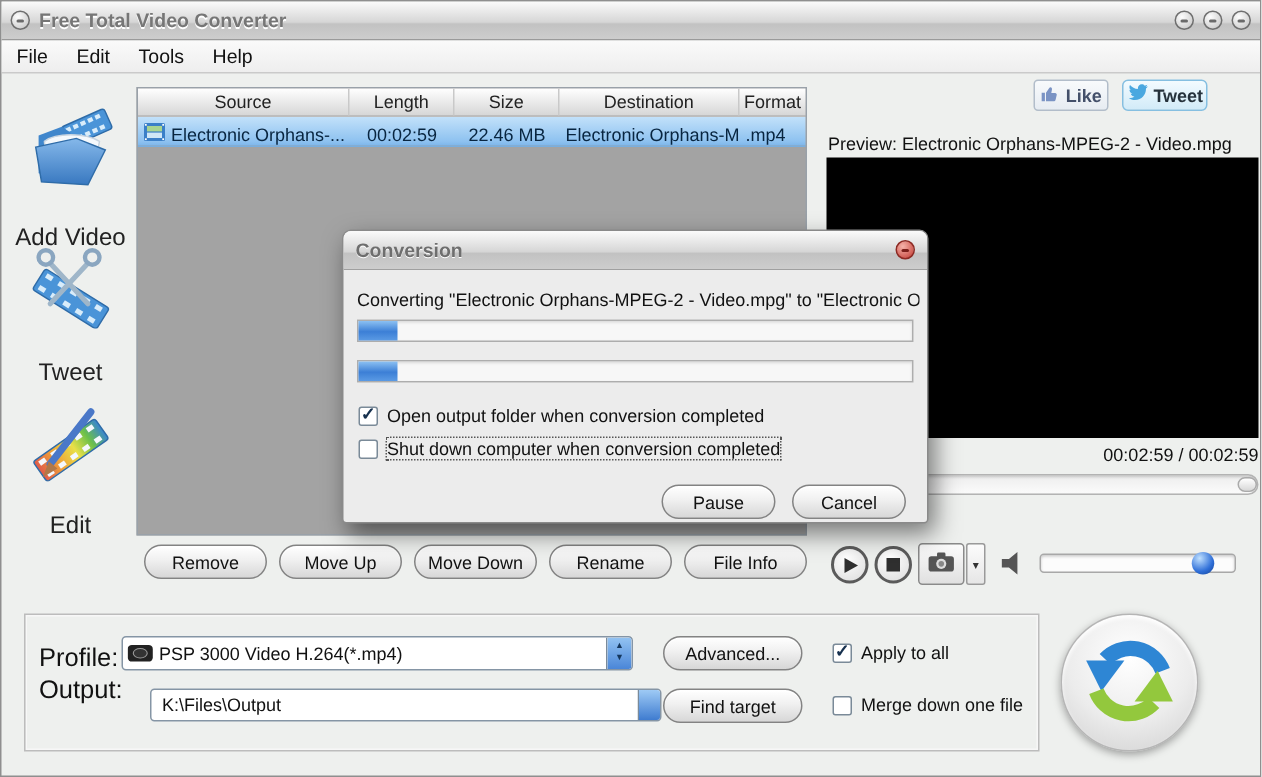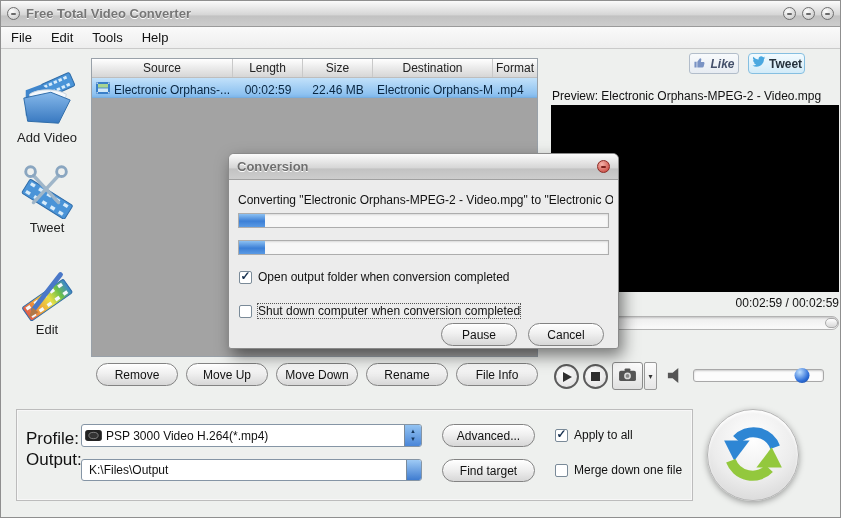--- a/index.html
+++ b/index.html
@@ -23,21 +23,21 @@
 
   
   .menubar { position:absolute; left:0; top:26px; width:100%; height:22px;
     background:linear-gradient(#fafafa,#eeeeee); border-bottom:1px solid #cacaca;
     display:flex; align-items:center; padding-left:8px; }
   .menu-item { font-size:13px; color:#111; padding:2px 11px 2px 2px; cursor:pointer; margin-right:6px;}
 
   
   .side-item { position:absolute; left:0; width:92px; display:flex; flex-direction:column; align-items:center; cursor:pointer; }
   .side-item .icon svg { width:58px; height:58px; display:block; }
-  .side-label { font-size:13px; color:#222; margin-top:1px; }
+  .side-label { font-size:16px; color:#222; margin-top:21px; }
   #side-add  { top:70px; }
   #side-trim { top:160px; }
   #side-edit { top:262px; }
 
   
   .file-table { position:absolute; left:90px; top:57px; width:447px; height:299px;
     background:#a3a3a3; border:1px solid #99a1a9; }
   .thead { display:grid; grid-template-columns:141px 70px 70px 120px 44px; height:19px;
     background:linear-gradient(#ffffff,#e4e4e4 65%,#d6d6d6); border-bottom:1px solid #bdbdbd; }
   .th { font-size:12px; color:#222; display:flex; align-items:center; justify-content:center;
@@ -55,21 +55,21 @@
     display:flex; justify-content:space-between; }
   .pill { height:23px; border-radius:12px; border:1px solid #838383;
     background:linear-gradient(#ffffff,#f0f0f0 45%,#d7d7d7);
     box-shadow:inset 0 1px 0 #fff; font-family:inherit; font-size:12px; color:#111; cursor:pointer; padding:0 10px; }
   .list-pill { width:82px; padding:0; }
 
   
   .like-btn { position:absolute; left:688px; top:52px; width:50px; height:21px;
     display:inline-flex; align-items:center; justify-content:center; gap:4px;
     background:linear-gradient(#f8fafc,#e7ecf2); border:1px solid #b2bdca; border-radius:3px;
-    font-size:12px; font-weight:bold; color:#44506a; cursor:pointer; font-family:inherit;font-style:italic;}
+    font-size:12px; font-weight:bold; color:#44506a; cursor:pointer; font-family:inherit;}
   .tweet-btn { position:absolute; left:747px; top:52px; width:57px; height:21px;
     display:inline-flex; align-items:center; justify-content:center; gap:3px;
     background:linear-gradient(#f3fbff,#d2ebf8); border:1px solid #85bfe1; border-radius:4px;
     font-size:12px; font-weight:bold; color:#26323c; cursor:pointer; font-family:inherit;}
 
   
   .preview-label { position:absolute; left:551px; top:88px; font-size:12px; color:#111; }
   .preview-screen { position:absolute; left:550px; top:104px; width:288px; height:187px; background:#000; }
   .time-display { position:absolute; left:550px; top:295px; width:288px; text-align:right; font-size:12px; color:#111; }
   .seek-slider { position:absolute; left:550px; top:315px; width:288px; height:14px;
@@ -102,21 +102,21 @@
   
   .bottom-panel { position:absolute; left:15px; top:408px; width:677px; height:92px;
     border:1px solid #bcbcbc; box-shadow:inset 0 0 0 1px #f7f7f7; }
   .field-label { position:absolute; font-size:17px; color:#111; }
   #profile-label { left:9px; top:19px; }
   #output-label  { left:9px; top:40px; }
   .combo, .textfield { position:absolute; left:64px; width:341px; height:23px;
     background:#fff; border:1px solid #8595a5; border-radius:3px;
     display:flex; align-items:center; padding-left:3px; cursor:pointer; }
   .combo { top:14px; }
-  .textfield { top:49px; height:22px; cursor:text; }
+  .textfield { top:49px; height:22px; cursor:text;margin-left:19px; }
   .combo-text, .field-text { font-size:12px; color:#111; flex:1; padding-left:4px;
     white-space:nowrap; overflow:hidden; }
   .psp-icon svg { width:17px; height:13px; display:block; }
   .spinner { width:17px; align-self:stretch; margin-left:auto;
     background:linear-gradient(#93c3f2,#4a86d8); border-left:1px solid #7a8a9a; border-radius:0 2px 2px 0;
     display:flex; flex-direction:column; align-items:center; justify-content:center;
     font-size:6px; color:#14365c; line-height:1.3; cursor:pointer; }
   .browse-btn { width:15px; align-self:stretch; margin-left:auto;
     background:linear-gradient(#9ecaf5,#3f7cd0); border-left:1px solid #7a8a9a; border-radius:0 2px 2px 0; cursor:pointer; }
   #advanced-btn   { position:absolute; left:425px; top:14px;  width:93px; }
@@ -152,21 +152,21 @@
   .dialog-body { position:relative; height:169px; }
   .dialog-message { position:absolute; left:9px; top:13px; width:375px; font-size:12px; color:#111;
     white-space:nowrap; overflow:hidden; }
   .progress { position:absolute; left:9px; width:371px; height:15px; background:#f7f7f7;
     border:1px solid #adadad; box-shadow:inset 0 1px 2px rgba(0,0,0,.12); }
   #progress-total   { top:33px; }
   #progress-current { top:60px; }
   .chunk { display:block; height:100%; background:linear-gradient(#8bc0f2,#3c7fd6 55%,#5a9ae4); }
   .dlg-check { position:absolute; left:10px; display:flex; align-items:center; cursor:pointer; }
   #dlg-check-open { top:90px; }
-  #dlg-check-shut { top:124px; }
+  #dlg-check-shut { top:112px; }
   .dialog-buttons { position:absolute; right:14px; top:143px; display:flex; gap:11px; }
   .dialog-buttons .pill { width:76px; }
 </style>
 </head>
 <body>
 
 <div id="app">
 
   <div class="titlebar">
     <span class="app-icon"></span>

